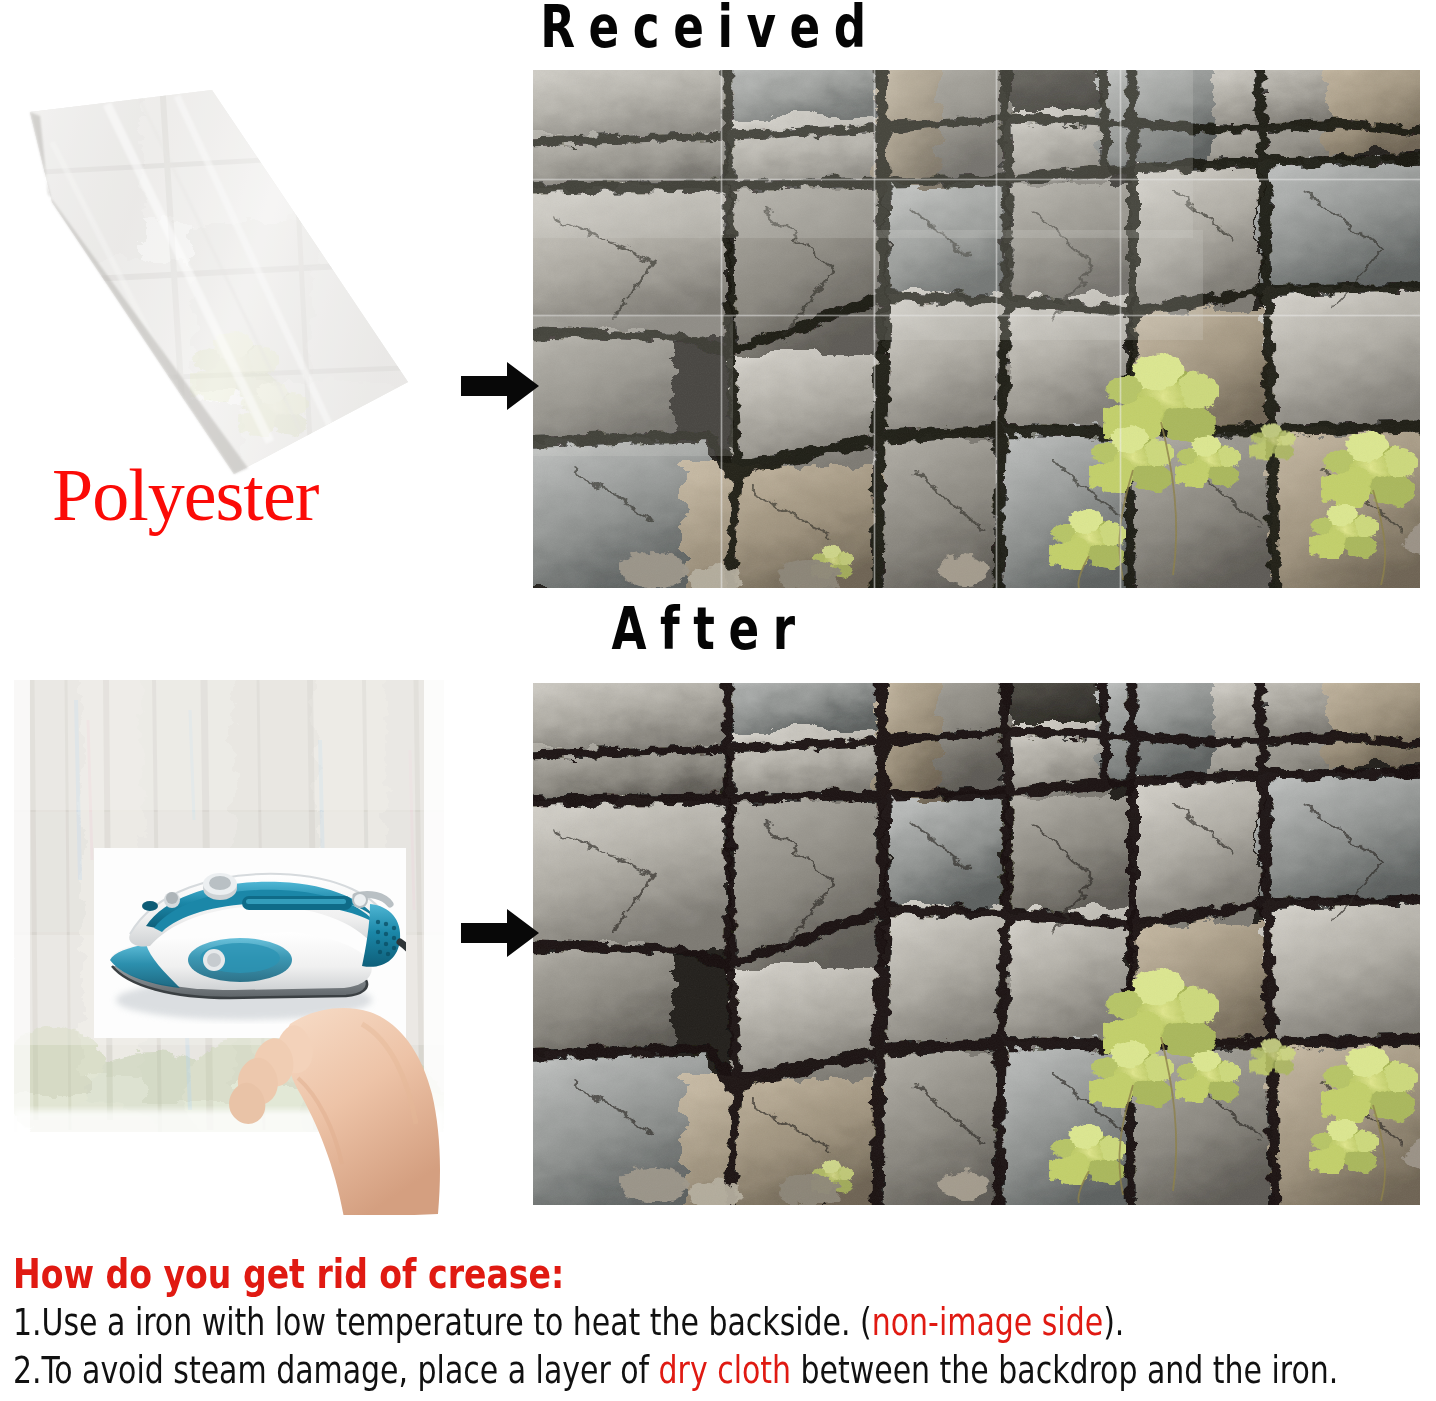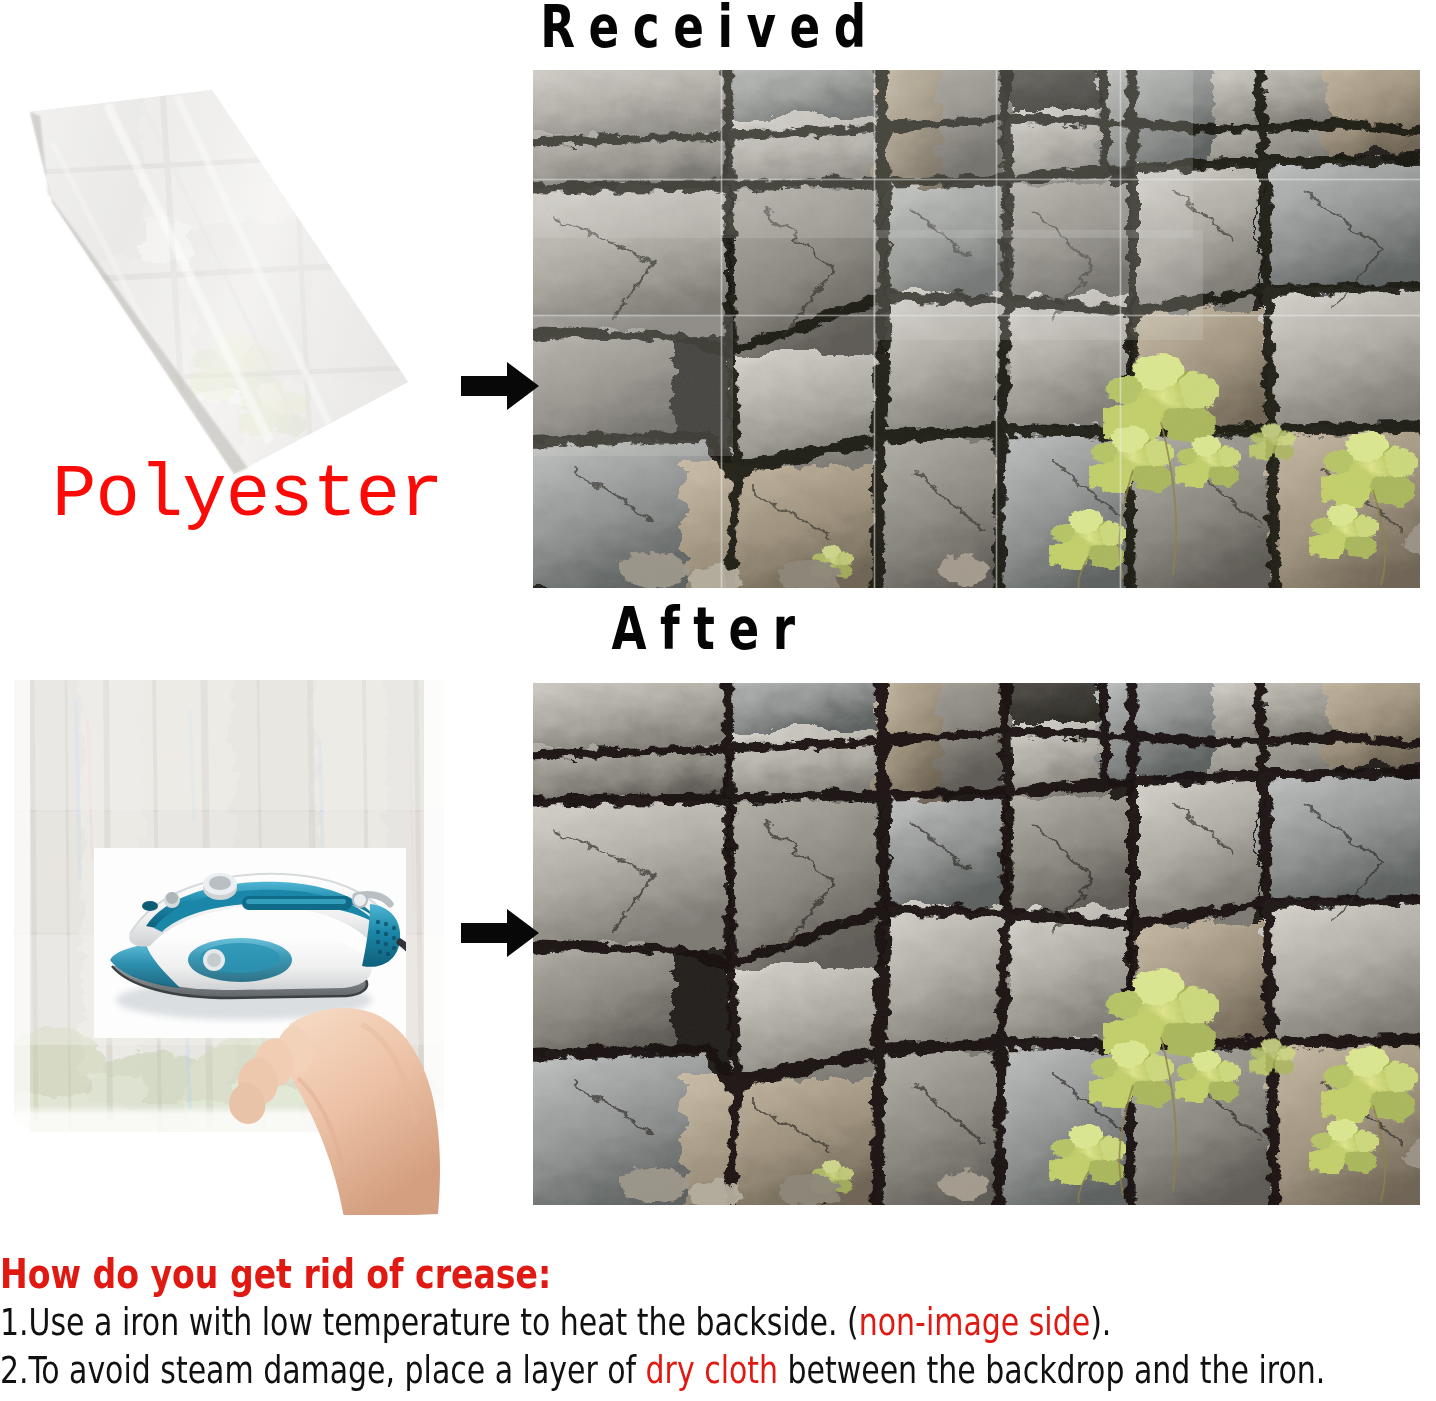--- a/index.html
+++ b/index.html
@@ -19,21 +19,21 @@
     text-align:center;
     line-height:1;
   }
   #title-received{left:360px;top:-2px;width:700px;font-size:58px;}
   #title-after{left:450px;top:600px;width:520px;font-size:58px;}
 
   
   #polyester-label{
     position:absolute;left:52px;top:458px;
     font-size:74px;color:#fb0b07;font-weight:400;
-    font-family:Liberation Mono, monospace;
+    font-family:Liberation Serif, serif;
     letter-spacing:-1px;line-height:1;z-index:6;white-space:nowrap;
   }
 
   
   .arrow-wrap{position:absolute;z-index:5;}
   #arrow-received{left:459px;top:358px;width:82px;height:56px;}
   #arrow-after{left:459px;top:905px;width:82px;height:56px;}
 
   
   .photo{position:absolute;overflow:hidden;background:#2a2724;}
@@ -59,21 +59,21 @@
   #iron-panel .tex{position:absolute;left:0;top:0;width:100%;height:100%;}
   #iron-card{
     position:absolute;left:80px;top:168px;width:312px;height:190px;
     background:#fdfdfd;z-index:4;overflow:hidden;
   }
   #iron-card svg{position:absolute;left:0;top:0;width:100%;height:100%;}
   #hand-layer{position:absolute;left:180px;top:248px;width:250px;height:290px;z-index:5;}
 
   
   #howto{
-    position:absolute;left:0;top:1252px;width:1420px;
+    position:absolute;left:13px;top:1252px;width:1420px;
   }
   #howto-heading{
     font-family:"DejaVu Sans Condensed","Liberation Sans",sans-serif;
     font-weight:bold;color:#e01a12;font-size:40px;line-height:1.12;
     letter-spacing:0px;transform:scaleX(.92);transform-origin:left center;
     white-space:nowrap;
   }
   .howto-line{
     font-family:"DejaVu Sans Condensed","Liberation Sans",sans-serif;
     font-size:37px;color:#111111;line-height:1.2;white-space:nowrap;

